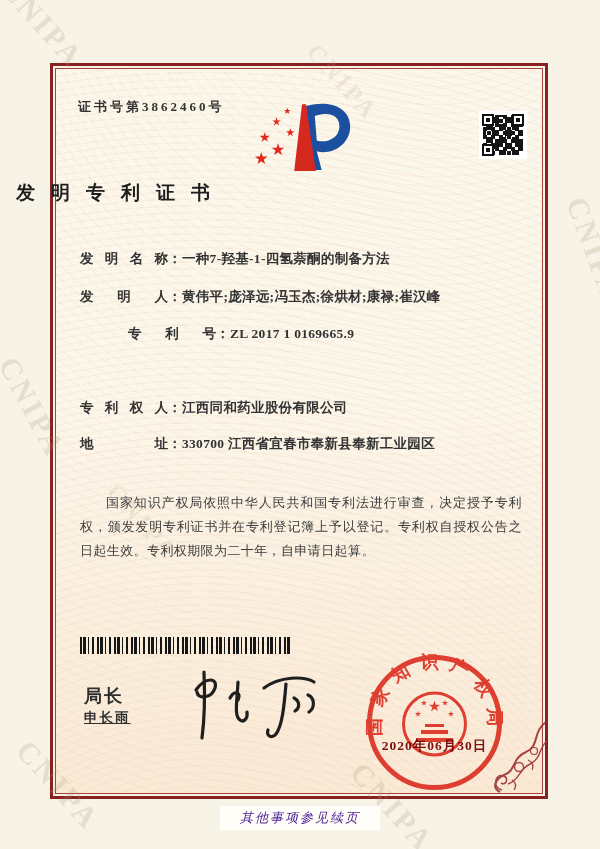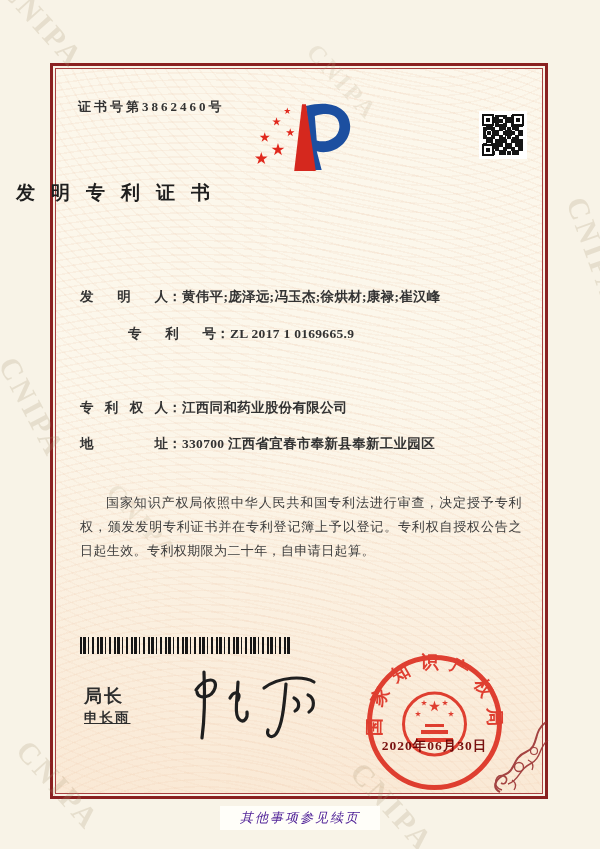--- a/index.html
+++ b/index.html
@@ -142,20 +142,23 @@
       <use href="#st" x="22" y="15" width="10" height="10"></use>
       <use href="#st" x="36" y="26" width="10" height="10"></use>
       <use href="#st" x="9" y="30" width="12" height="12"></use>
       <use href="#st" x="21" y="41" width="15" height="15"></use>
       <use href="#st" x="4" y="50" width="15" height="15"></use>
     </g>
   </svg>
 
   <h1 class="title">发明专利证书</h1>
 
+  <div class="frow r1">
+    <span class="flabel">发明名称</span><span class="fcolon">：</span><span class="fvalue">一种7-羟基-1-四氢萘酮的制备方法</span>
+  </div>
   <div class="frow r2">
     <span class="flabel">发明人</span><span class="fcolon">：</span><span class="fvalue">黄伟平;庞泽远;冯玉杰;徐烘材;康禄;崔汉峰</span>
   </div>
   <div class="frow r3">
     <span class="flabel">专利号</span><span class="fcolon">：</span><span class="fvalue">ZL 2017 1 0169665.9</span>
   </div>
   <div class="frow r5">
     <span class="flabel">专利权人</span><span class="fcolon">：</span><span class="fvalue">江西同和药业股份有限公司</span>
   </div>
   <div class="frow r6">

